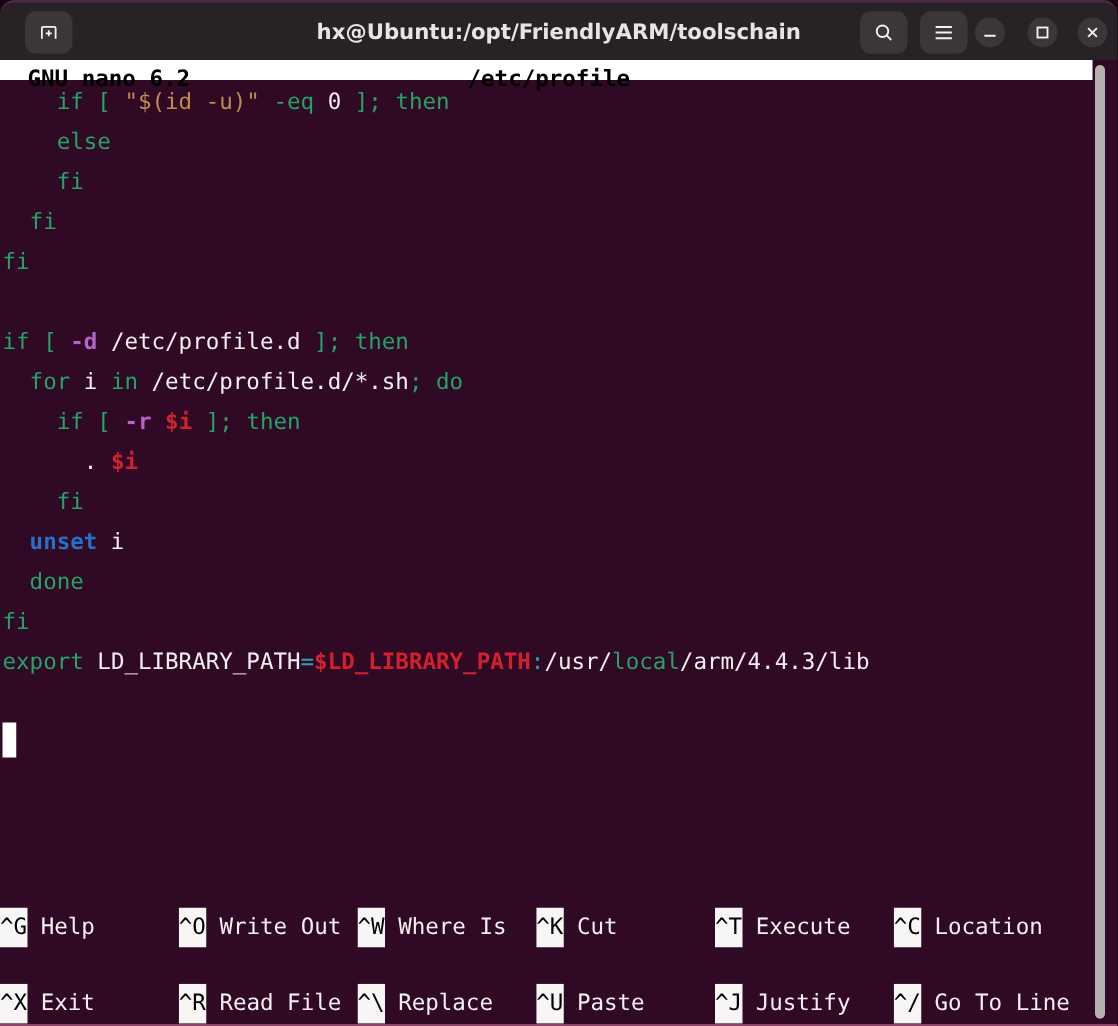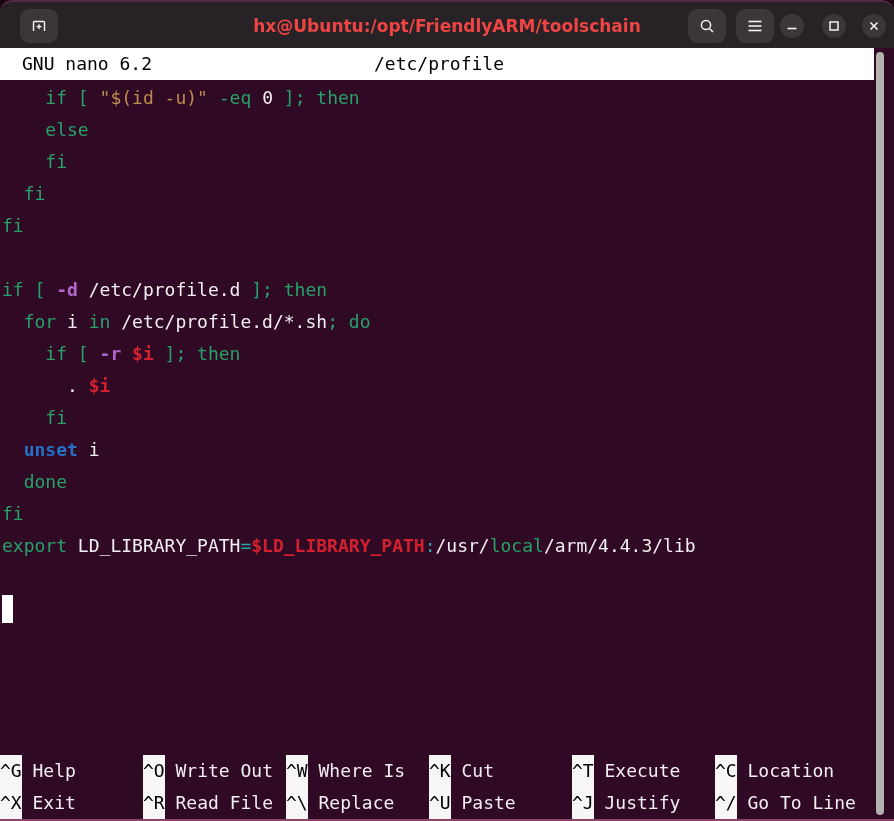--- a/index.html
+++ b/index.html
@@ -26,46 +26,46 @@
   .tb-btn svg { display:block; }
   .tb-circle {
     position:absolute; top:12px; width:24px; height:24px;
     background:#3a363a; border-radius:50%;
     display:flex; align-items:center; justify-content:center;
     cursor:pointer;
   }
   .tb-title {
     position:absolute; left:0; right:0; top:0; height:48px;
     display:flex; align-items:center; justify-content:center;
-    color:#ef4444; font-size:17px; font-weight:bold;
+    color:#e5e5e5; font-size:17px; font-weight:bold;
     pointer-events:none;
   }
   #btn-newtab { left:20px; }
   #btn-search { left:688px; }
   #btn-menu   { left:736px; }
   #btn-min    { left:780px; }
   #btn-max    { left:822px; }
   #btn-close  { left:862px; }
 
   
   .terminal {
     flex:1 1 auto; position:relative;
     background:var(--bg,#300a24);
     font-family:"DejaVu Sans Mono", monospace;
     font-size:18px; line-height:32px;
     color:var(--fg,#f2eef2);
     display:flex; flex-direction:column;
     overflow:hidden;
   }
   .nano-header {
-    height:32px; width:874px;
+    height:16px; width:874px;
     background:var(--hdr-bg,#ffffff);
     color:var(--hdr-fg,#000000);
     white-space:pre; position:relative;
-    font-weight:400;
+    font-weight:700;
     padding-left:41px;
   }
   .nano-version { position:absolute; left:22px; top:0; }
   .nano-filename { position:absolute; left:374px; top:0; }
 
   .nano-lines { padding-top:2px; }
   .trow { height:32px; white-space:pre; padding-left:2px; font-weight:500; }
 
   .c-k { color:var(--green,#26a269); }
   .c-s { color:var(--yellow,#bf8b4f); }
@@ -75,21 +75,21 @@
   .c-b { color:var(--blue,#2670c8); font-weight:700; }
   .c-w { color:var(--fg,#f2eef2); }
 
   .cursor-block {
     display:inline-block; width:11px; height:28px;
     background:#ffffff; vertical-align:middle; margin-top:-4px;
   }
 
   
   .shortcuts { margin-top:auto; padding-bottom:0; }
-  .sc-row { height:32px; display:flex; white-space:pre; }
+  .sc-row { height:32px; display:flex; white-space:pre;margin-top:29px; }
   .sc-item { width:143px; flex:0 0 143px; overflow:hidden; }
   .sc-key {
     display:inline-block; width:2ch; text-align:left;
     background:#f7f6f5; color:#000000; font-weight:500;
   }
   .sc-label { color:var(--fg,#f2eef2); font-weight:500; }
 
   
   .scrollbar {
     position:absolute; left:876px; top:4px; bottom:4px; width:8px;

